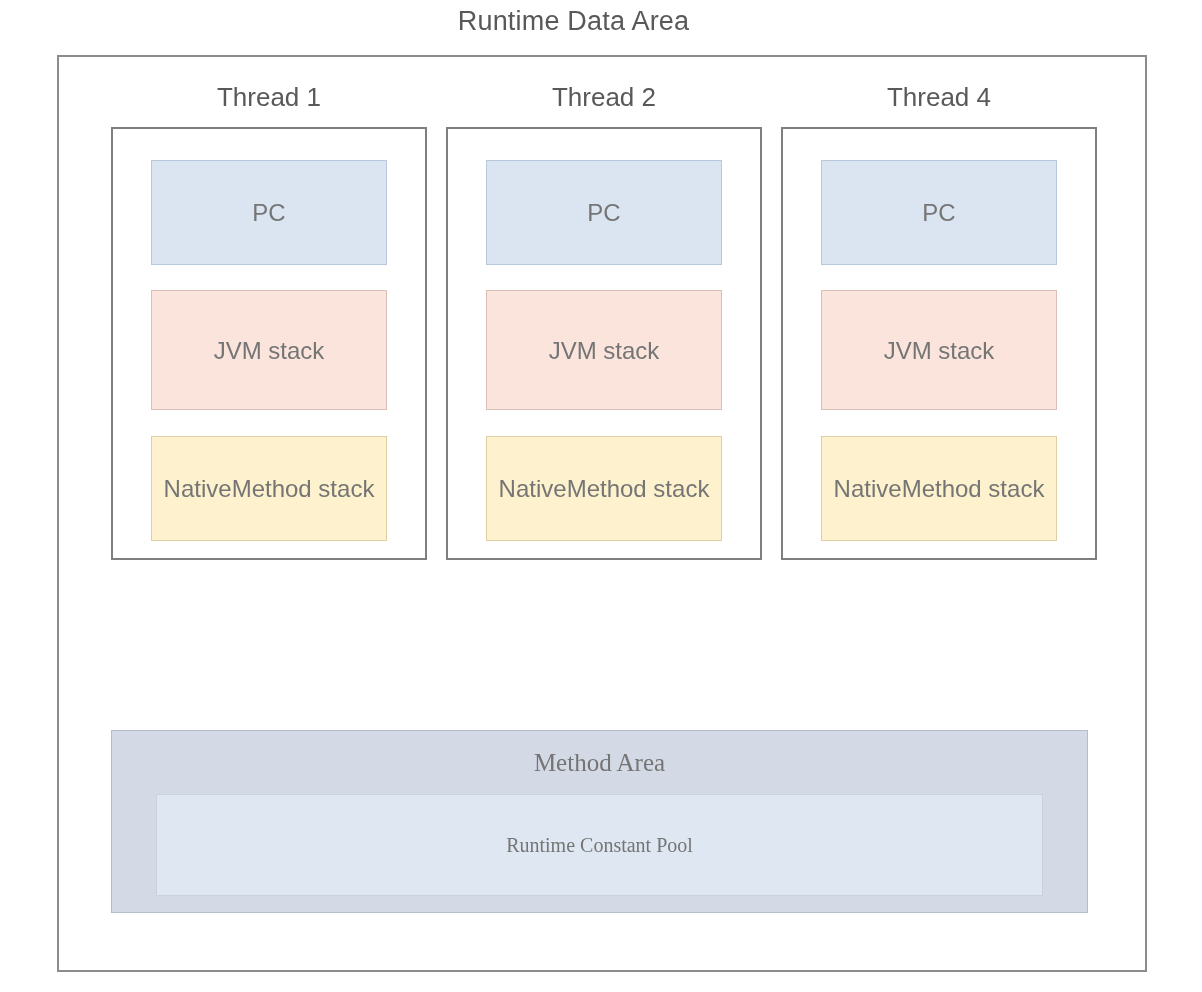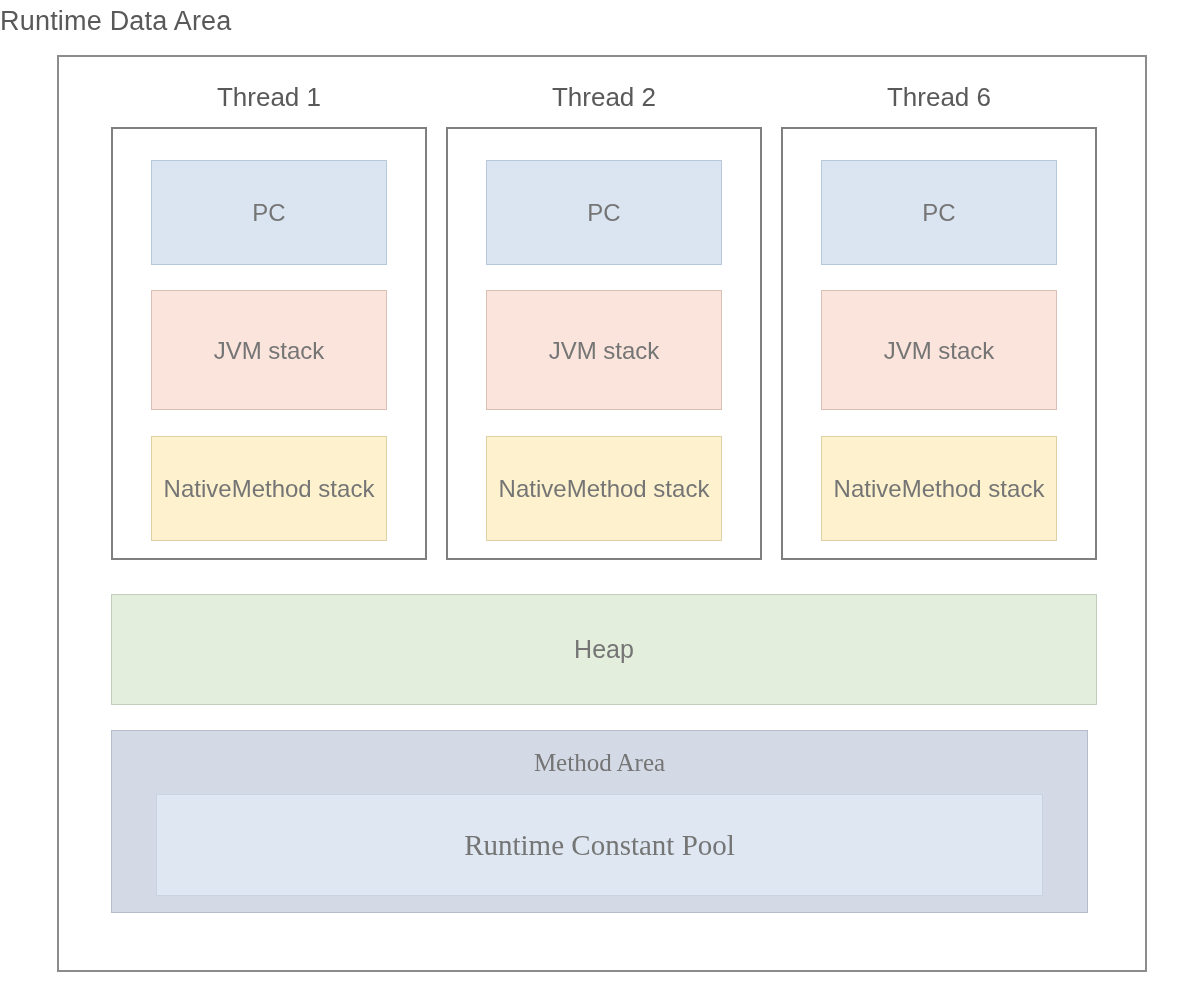--- a/index.html
+++ b/index.html
@@ -15,21 +15,21 @@
     overflow: hidden;
     position: relative;
   }
 
   
   .diagram-title {
     position: absolute;
     left: 0;
     top: 4px;
     width: 1147px;
-    text-align: left;
+    text-align: center;
     font-size: 27px;
     color: #595959;
     letter-spacing: 0.2px;
     font-weight: 400;
     line-height: 34px;
   }
 
   
   .runtime-area {
     position: absolute;
@@ -147,21 +147,21 @@
   }
   .constant-pool {
     margin: 15px 44px 0 44px;
     height: 102px;
     background: #dfe8f2;
     border: 1px solid #c9d3e0;
     box-sizing: border-box;
     display: flex;
     align-items: center;
     justify-content: center;
-    font-size: 29px;
+    font-size: 20px;
     color: #757575;
   }
 </style>
 </head>
 <body>
 
 <div class="diagram-title">Runtime Data Area</div>
 
 <div class="runtime-area">
 
@@ -185,33 +185,32 @@
         <div class="mem-block block-pc">PC</div>
         <div class="mem-block block-jvm">JVM stack</div>
         <div class="mem-block block-native">
           <span>Native</span>
           <span>Method stack</span>
         </div>
       </div>
     </div>
 
     <div class="thread-col">
-      <div class="thread-label">Thread 6</div>
+      <div class="thread-label">Thread 4</div>
       <div class="thread-box">
         <div class="mem-block block-pc">PC</div>
         <div class="mem-block block-jvm">JVM stack</div>
         <div class="mem-block block-native">
           <span>Native</span>
           <span>Method stack</span>
         </div>
       </div>
     </div>
 
   </div>
 
-  <div class="heap-block">Heap</div>
 
   <div class="method-area">
     <div class="method-area-label">Method Area</div>
     <div class="constant-pool">Runtime Constant Pool</div>
   </div>
 
 </div>
 
 </body></html>

